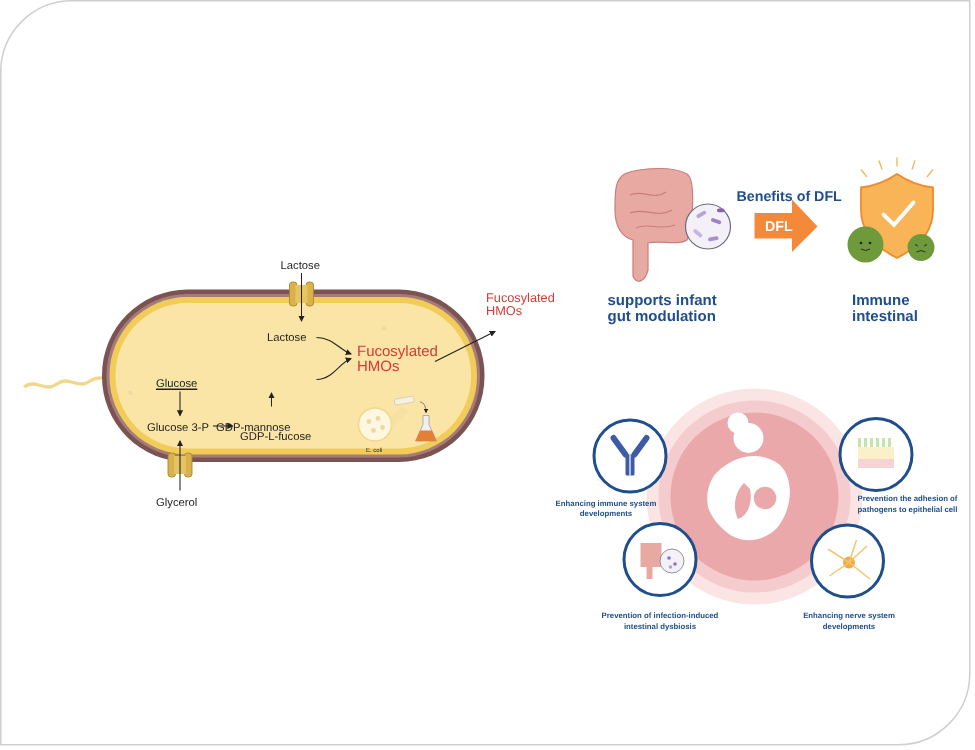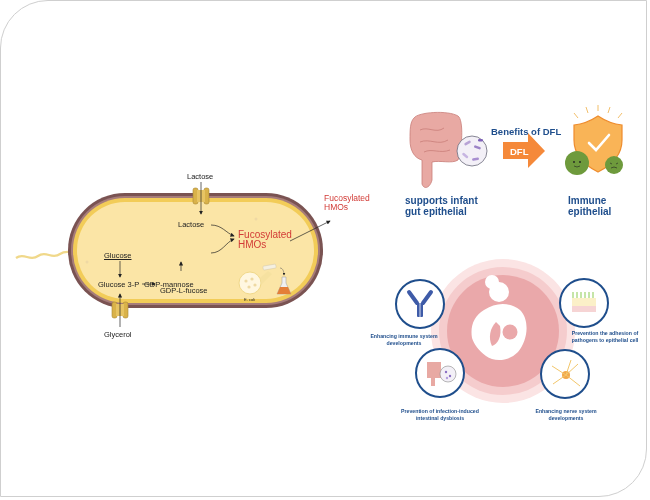--- a/index.html
+++ b/index.html
@@ -120,25 +120,25 @@
   <g>
     <circle cx="614" cy="165" r="9" fill="#6e9a3c"></circle>
     <path d="M610,163 L612,164 M618,163 L616,164 M611,168 Q614,166 617,168" stroke="#222" stroke-width="0.6" fill="none"></path>
   </g>
 </svg>
 
 <div class="lbl" style="left:510px;top:146px;color:#fff;font-weight:bold;font-size:9.5px;">DFL</div>
 
 <div class="blue-cap" style="left:405px;top:195px;width:80px;">
   <div>supports infant</div>
-  <div>gut epithelial</div>
+  <div>gut modulation</div>
 </div>
 <div class="blue-cap" style="left:568px;top:195px;width:60px;">
   <div>Immune</div>
-  <div>epithelial</div>
+  <div>intestinal</div>
 </div>
 
 <svg width="650" height="500" viewBox="0 0 650 500">
   <circle cx="503" cy="331" r="72" fill="#fbe4e4"></circle>
   <circle cx="503" cy="331" r="64" fill="#f5cccd"></circle>
   <circle cx="503" cy="331" r="56" fill="#eaa8aa"></circle>
 
   <g fill="#ffffff">
     <circle cx="492" cy="282" r="7"></circle>
     <circle cx="499" cy="292" r="10"></circle>

